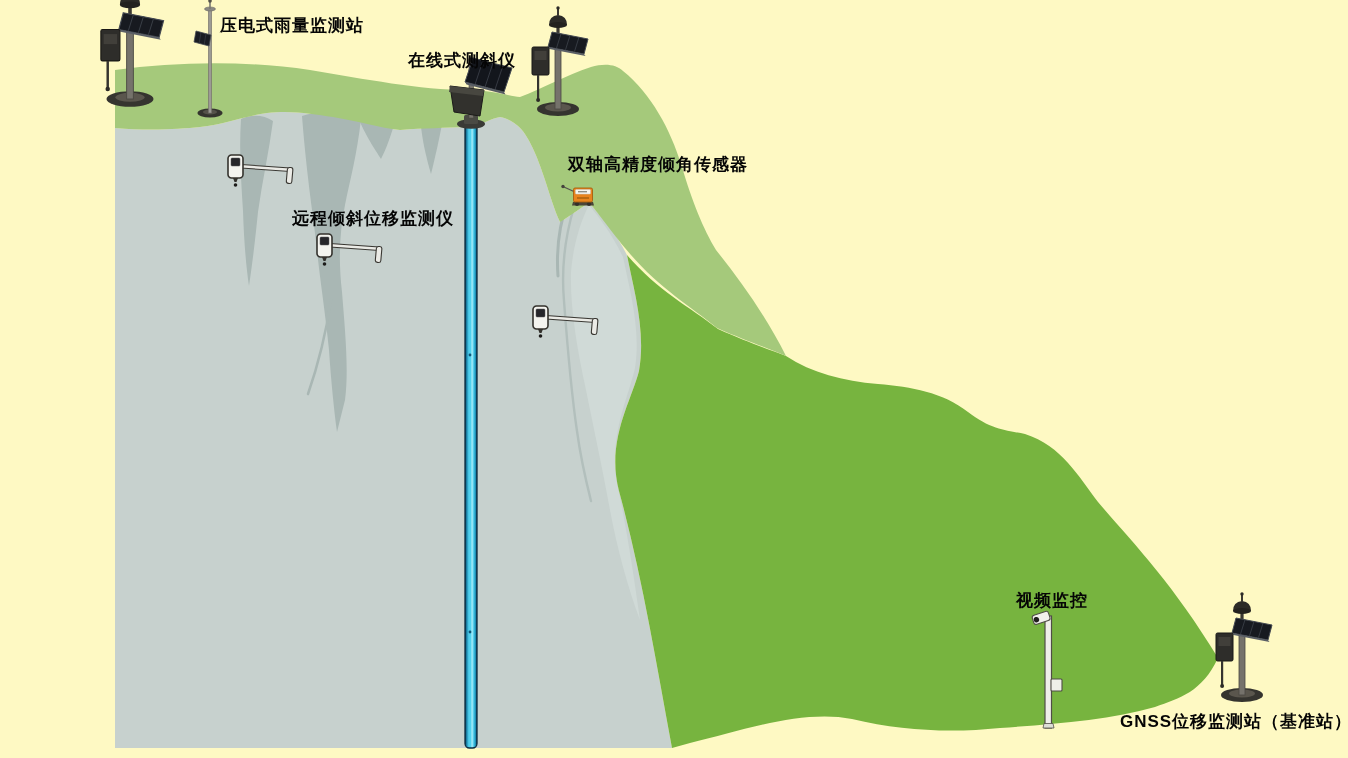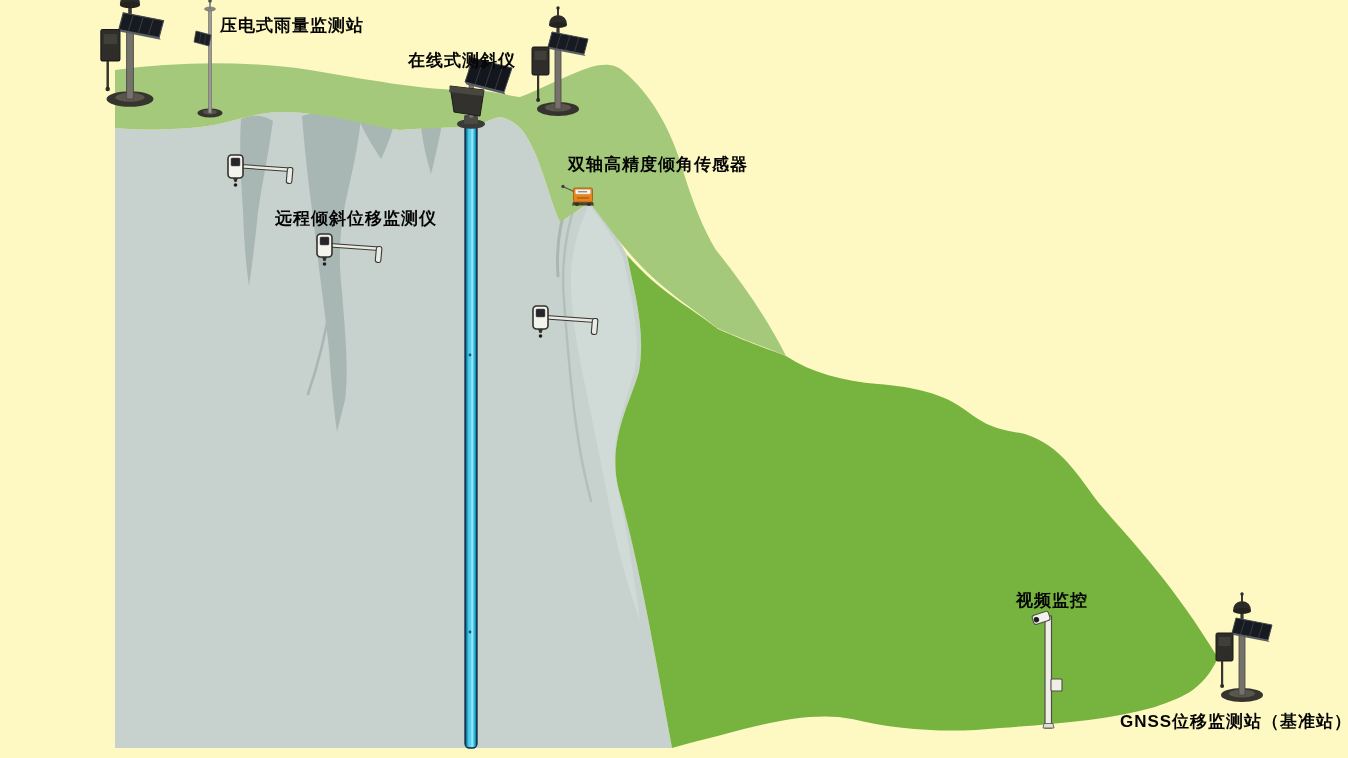--- a/index.html
+++ b/index.html
@@ -164,17 +164,17 @@
       <circle cx="1036.5" cy="616" r="2.7" fill="#1f1e1c"></circle>
     </g>
     <rect x="1051" y="679" width="11" height="12" rx="1" fill="#efefe8" stroke="#504e46" stroke-width="1.1"></rect>
     <path d="M1043,728 L1054,728 L1053,723.5 L1044,723.5 Z" fill="#dedfd6" stroke="#504e46" stroke-width="0.8"></path>
   </g>
 </svg>
 
 <div class="dlabel" style="left:292px;top:16px">压电式雨量监测站</div>
 <div class="dlabel" style="left:462px;top:51px">在线式测斜仪</div>
 <div class="dlabel" style="left:658px;top:155px">双轴高精度倾角传感器</div>
-<div class="dlabel" style="left:356px;top:209px">远程倾斜位移监测仪</div>
+<div class="dlabel" style="left:373px;top:209px">远程倾斜位移监测仪</div>
 <div class="dlabel" style="left:1052px;top:591px">视频监控</div>
 <div class="dlabel" style="left:1236px;top:712px">GNSS位移监测站（基准站）</div>
 
 </div>
 
 </body></html>

